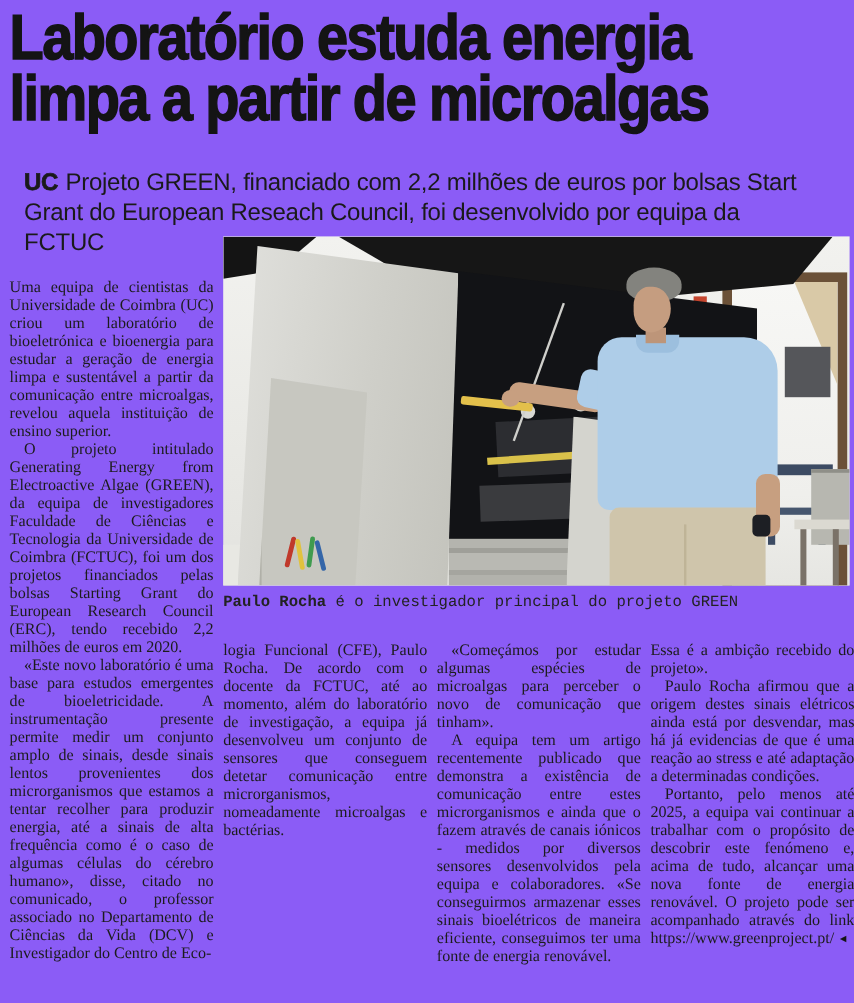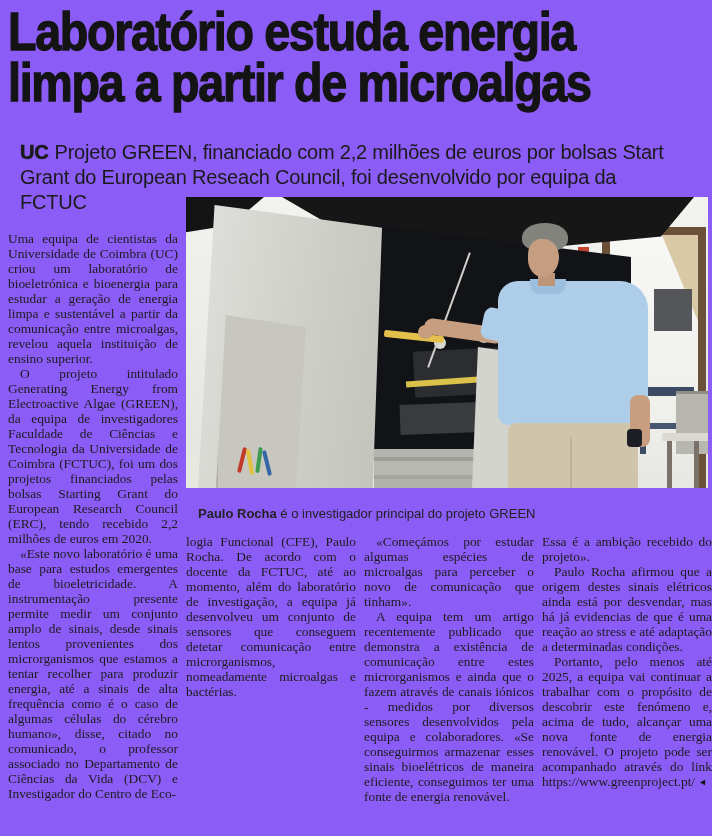--- a/index.html
+++ b/index.html
@@ -23,21 +23,21 @@
   .col p{margin:0;overflow-wrap:anywhere;}
   .col p.indent{text-indent:12px;}
   #col1{left:8px;top:199px;height:558px;margin-top:32px;}
   #col2{left:186px;top:534px;height:290px;}
   #col3{left:364px;top:534px;height:290px;}
   #col4{left:542px;top:534px;height:295px;}
   .endmark{font-size:9px;margin-left:3px;vertical-align:1px;color:#141414;}
 
   
   #caption{position:absolute;left:186px;top:494px;width:522px;font-size:13px;line-height:16px;color:#222;}
-  #caption p{margin:12px;}
+  #caption p{margin:0;font-family:Liberation Mono, monospace;}
   .cap-name{font-weight:700;}
 
   
   #photo{position:absolute;left:186px;top:197px;width:522px;height:291px;overflow:hidden;
          background:linear-gradient(180deg,#f2f2ef 0%,#eaeae6 55%,#e3e3df 100%);}
   #photo .ly{position:absolute;}
 
   .ph-floor{left:0;right:0;bottom:0;height:34px;background:#e8e8e3;}
 
   .ph-corner{left:0;top:0;width:78px;height:40px;background:#141414;

